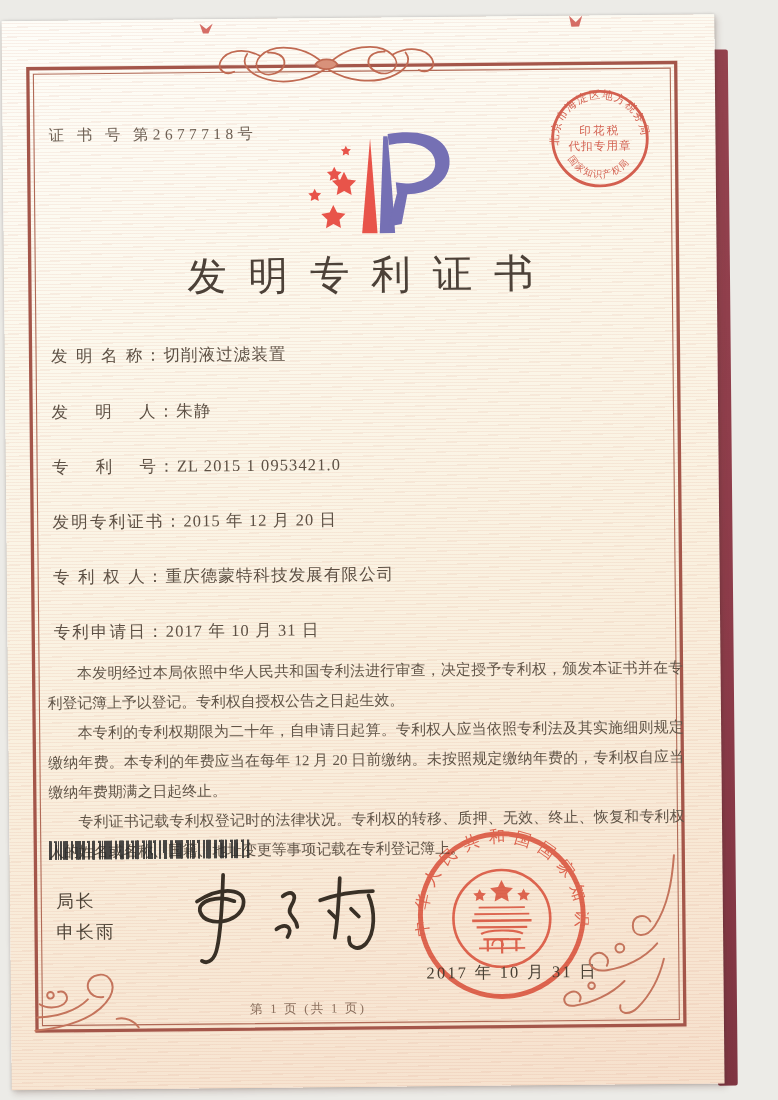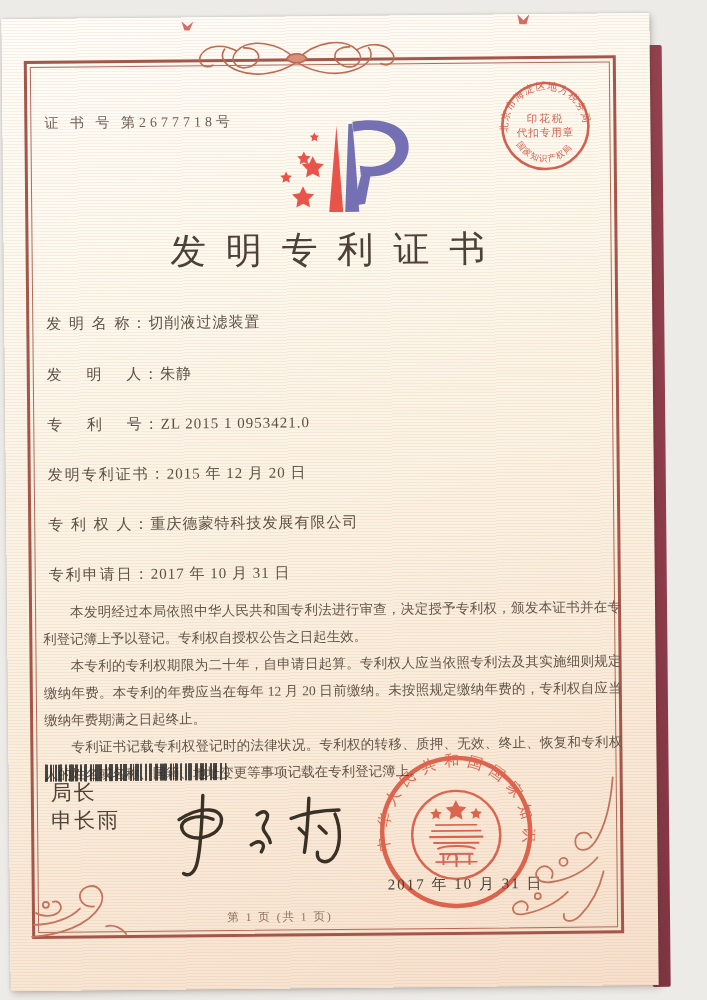--- a/index.html
+++ b/index.html
@@ -33,21 +33,21 @@
   .f0{top:296px;} .f1{top:347px;} .f2{top:397px;} .f3{top:447px;} .f4{top:497px;} .f5{top:547px;}
   .body-text{position:absolute;left:36px;top:580px;width:578px;
     font-size:13.5px;line-height:27px;color:#615548;text-align:justify;}
   .body-text p{margin:0;text-indent:2em;}
   .barcode{position:absolute;left:36px;top:746px;width:182px;height:17px;
     background:
       repeating-linear-gradient(90deg,#2a2a2a 0 2px,rgba(0,0,0,0) 2px 5px),
       repeating-linear-gradient(90deg,#2a2a2a 0 1px,rgba(0,0,0,0) 1px 8px),
       repeating-linear-gradient(90deg,#2a2a2a 0 3px,rgba(0,0,0,0) 3px 13px);
     opacity:.85;}
-  .signer{position:absolute;left:42px;top:760px;font-size:21px;color:#4e4337;line-height:28px;letter-spacing:2px;}
+  .signer{position:absolute;left:42px;top:788px;font-size:16px;color:#4e4337;line-height:28px;letter-spacing:2px;}
   .signature{position:absolute;left:140px;top:772px;width:215px;height:100px;}
   .office-seal{position:absolute;left:368px;top:738px;width:158px;height:158px;
     opacity:.9;mix-blend-mode:multiply;}
   .issue-date{position:absolute;left:378px;top:860px;font-size:15px;color:#483f33;
     letter-spacing:2px;}
   .footer{position:absolute;left:120px;top:893px;width:300px;text-align:center;
     font-size:11.5px;color:#8a6f5d;letter-spacing:2px;}
   .ornament-top{position:absolute;left:165px;top:14px;width:260px;height:56px;}
   .corner-bl{position:absolute;left:12px;top:836px;width:112px;height:86px;}
   .corner-br{position:absolute;left:498px;top:758px;width:116px;height:162px;}

